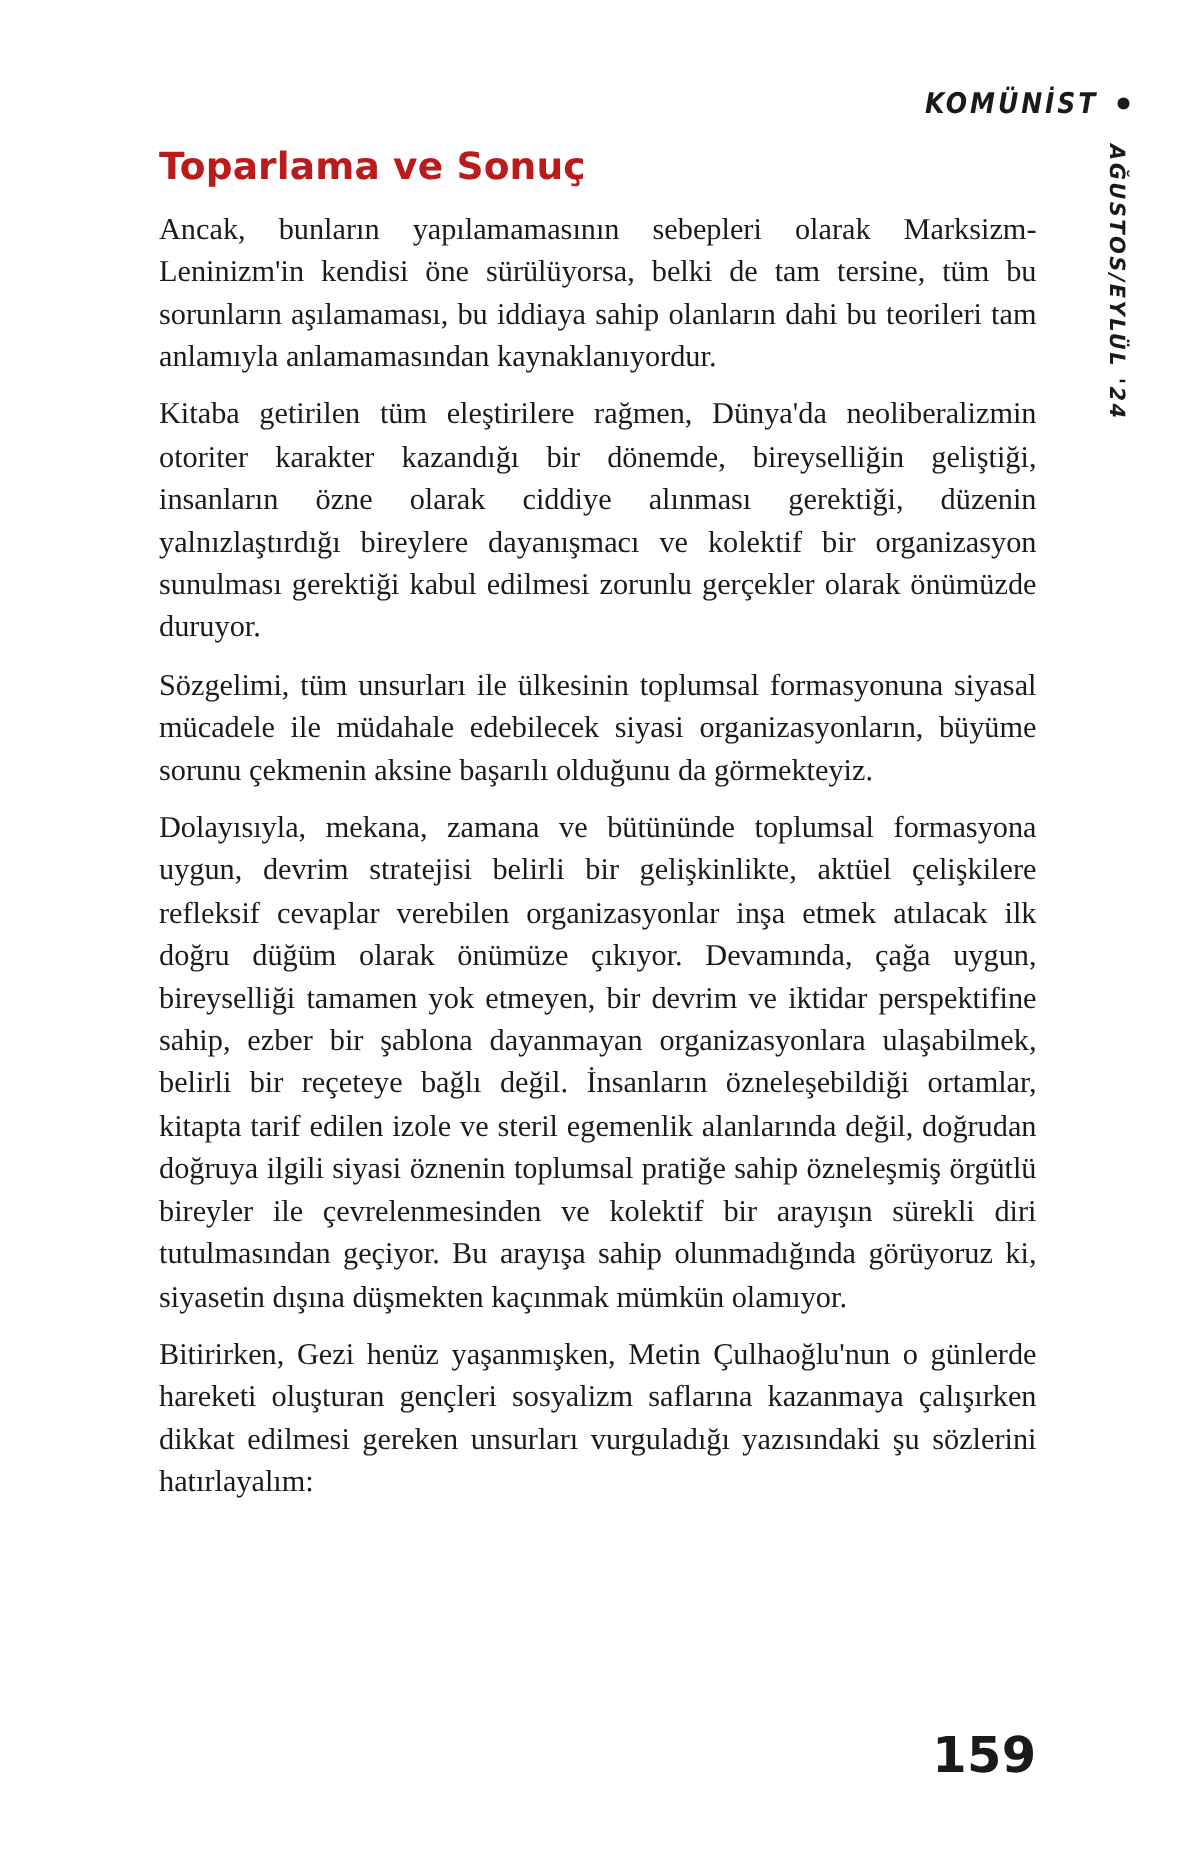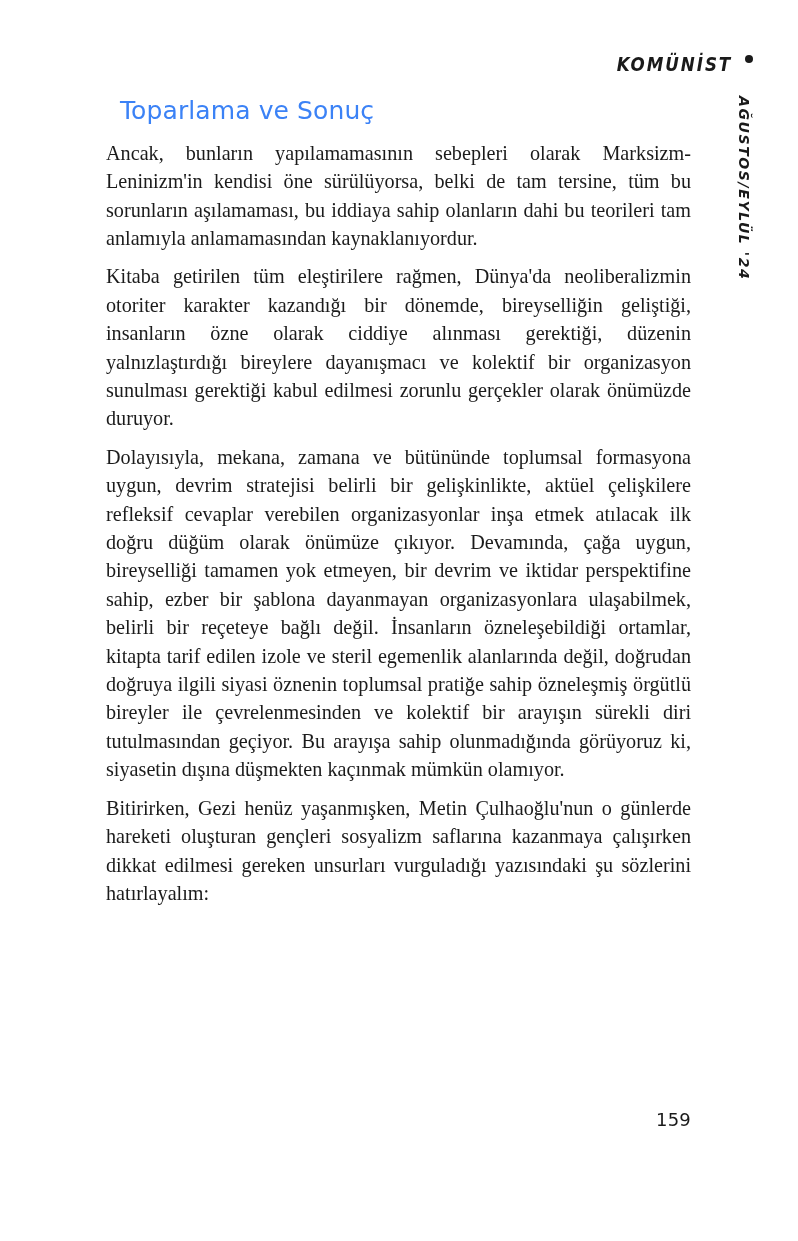--- a/index.html
+++ b/index.html
@@ -16,21 +16,21 @@
     overflow: hidden;
     font-family: "Liberation Serif", "DejaVu Serif", serif;
   }
 
   
   #running-head {
     position: absolute;
     top: 55px;
     right: 45px;
     display: flex;
-    align-items: flex-start;
+    align-items: center;
     gap: 13px;
     height: 28px;
   }
 
   #running-head-title {
     font-family: "DejaVu Sans", sans-serif;
     font-weight: 700;
     font-style: italic;
     font-size: 19px;
     letter-spacing: 2.2px;
@@ -77,25 +77,25 @@
   
   #text-column {
     position: absolute;
     left: 106px;
     top: 97px;
     width: 585px;
   }
 
   #section-heading {
     font-family: "DejaVu Sans", sans-serif;
-    font-weight: 400;
+    font-weight: 700;
     font-size: 25px;
-    color: #3b82f6;
+    color: #b91c1c;
     letter-spacing: 0.1px;
-    margin: 0 0 13px 14px;
+    margin: 0 0 13px 0;
     line-height: 1.15;
   }
 
   .body-paragraph {
     margin: 0 0 10px 0;
     font-family: "Liberation Serif", "DejaVu Serif", serif;
     font-size: 20.2px;
     line-height: 28.4px;
     color: #1b1b1b;
     text-align: justify;
@@ -104,24 +104,24 @@
   }
 
   .body-paragraph:last-child {
     margin-bottom: 15px;
   }
 
   
   #folio {
     position: absolute;
     right: 107px;
-    top: 1111px;
+    top: 1153px;
     font-family: "DejaVu Sans", sans-serif;
-    font-weight: 400;
-    font-size: 18px;
+    font-weight: 700;
+    font-size: 33px;
     color: #1a1a1a;
     line-height: 1;
     letter-spacing: 0.2px;
   }
 </style>
 </head>
 <body>
 
 <div id="page">
 
@@ -132,19 +132,20 @@
 
   <div id="issue-marker">
     <span id="issue-marker-text">AĞUSTOS/EYLÜL '24</span>
   </div>
 
   <div id="text-column">
     <h1 id="section-heading">Toparlama ve Sonuç</h1>
 
     <p class="body-paragraph">Ancak, bunların yapılamamasının sebepleri olarak Marksizm-Leninizm'in kendisi öne sürülüyorsa, belki de tam tersine, tüm bu sorunların aşılamaması, bu iddiaya sahip olanların dahi bu teorileri tam anlamıyla anlamamasından kaynaklanıyordur.</p>
     <p class="body-paragraph">Kitaba getirilen tüm eleştirilere rağmen, Dünya'da neoliberalizmin otoriter karakter kazandığı bir dönemde, bireyselliğin geliştiği, insanların özne olarak ciddiye alınması gerektiği, düzenin yalnızlaştırdığı bireylere dayanışmacı ve kolektif bir organizasyon sunulması gerektiği kabul edilmesi zorunlu gerçekler olarak önümüzde duruyor.</p>
+    <p class="body-paragraph">Sözgelimi, tüm unsurları ile ülkesinin toplumsal formasyonuna siyasal mücadele ile müdahale edebilecek siyasi organizasyonların, büyüme sorunu çekmenin aksine başarılı olduğunu da görmekteyiz.</p>
     <p class="body-paragraph">Dolayısıyla, mekana, zamana ve bütününde toplumsal formasyona uygun, devrim stratejisi belirli bir gelişkinlikte, aktüel çelişkilere refleksif cevaplar verebilen organizasyonlar inşa etmek atılacak ilk doğru düğüm olarak önümüze çıkıyor. Devamında, çağa uygun, bireyselliği tamamen yok etmeyen, bir devrim ve iktidar perspektifine sahip, ezber bir şablona dayanmayan organizasyonlara ulaşabilmek, belirli bir reçeteye bağlı değil. İnsanların özneleşebildiği ortamlar, kitapta tarif edilen izole ve steril egemenlik alanlarında değil, doğrudan doğruya ilgili siyasi öznenin toplumsal pratiğe sahip özneleşmiş örgütlü bireyler ile çevrelenmesinden ve kolektif bir arayışın sürekli diri tutulmasından geçiyor. Bu arayışa sahip olunmadığında görüyoruz ki, siyasetin dışına düşmekten kaçınmak mümkün olamıyor.</p>
     <p class="body-paragraph">Bitirirken, Gezi henüz yaşanmışken, Metin Çulhaoğlu'nun o günlerde hareketi oluşturan gençleri sosyalizm saflarına kazanmaya çalışırken dikkat edilmesi gereken unsurları vurguladığı yazısındaki şu sözlerini hatırlayalım:</p>
   </div>
 
   <div id="folio">159</div>
 
 </div>
 
 </body></html>

